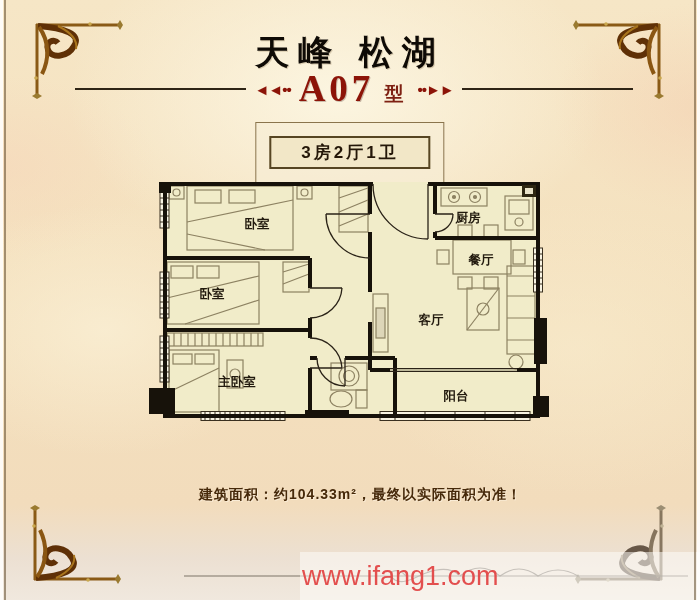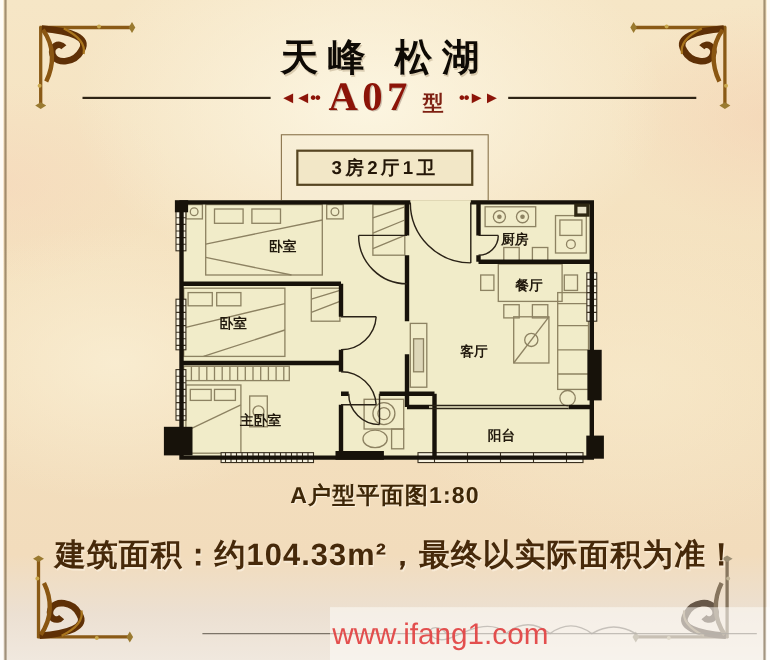--- a/index.html
+++ b/index.html
@@ -47,21 +47,21 @@
 
   .plan{position:absolute;left:145px;top:170px;width:415px;height:255px;}
 
   .caption{
     position:absolute;left:0;right:0;top:436px;text-align:center;
     font-size:21px;font-weight:bold;color:#3e2708;letter-spacing:1px;
     text-shadow:1px 1px 0 rgba(255,252,240,.6);
   }
   .area-note{
     position:absolute;left:0;right:14px;top:486px;text-align:center;
-    font-size:28px;font-weight:bold;color:#46290a;letter-spacing:1px;
+    font-size:14px;font-weight:bold;color:#46290a;letter-spacing:1px;
     text-shadow:1px 1px 0 rgba(255,250,238,.5);
     padding-left:35px;
   }
 
   .corner{position:absolute;width:96px;height:88px;}
   .corner.tl{left:28px;top:16px;}
   .corner.tr{right:32px;top:16px;transform:scaleX(-1);}
   .corner.bl{left:26px;top:500px;transform:scaleY(-1);}
   .corner.br{right:30px;top:500px;transform:scale(-1,-1);filter:grayscale(65%) opacity(.8);}
 
@@ -295,21 +295,20 @@
       <text x="112" y="58">卧室</text>
       <text x="67" y="128">卧室</text>
       <text x="92" y="216">主卧室</text>
       <text x="323" y="52">厨房</text>
       <text x="336" y="94">餐厅</text>
       <text x="286" y="154">客厅</text>
       <text x="311" y="230">阳台</text>
     </g>
   </svg>
 
-  <div class="caption">A户型平面图1:80</div>
   <div class="area-note">建筑面积：约104.33m²，最终以实际面积为准！</div>
 
   <svg class="swirl" viewBox="0 0 512 22">
     <path d="M4,13 H508" stroke="#5f574c" stroke-width="1.1" fill="none" opacity=".8"></path>
     <path d="M226,13 c-9,-11 -22,-3 -11,4 c9,5 20,-3 31,-7 c11,-4 24,-6 33,2
              M280,13 q20,-16 40,0 q19,-14 38,0 q20,-12 40,0" stroke="#6a6258" stroke-width="1.2" fill="none" opacity=".8"></path>
   </svg>
 
   <div class="wm-band"></div>
   <div class="wm-text">www.ifang1.com</div>

